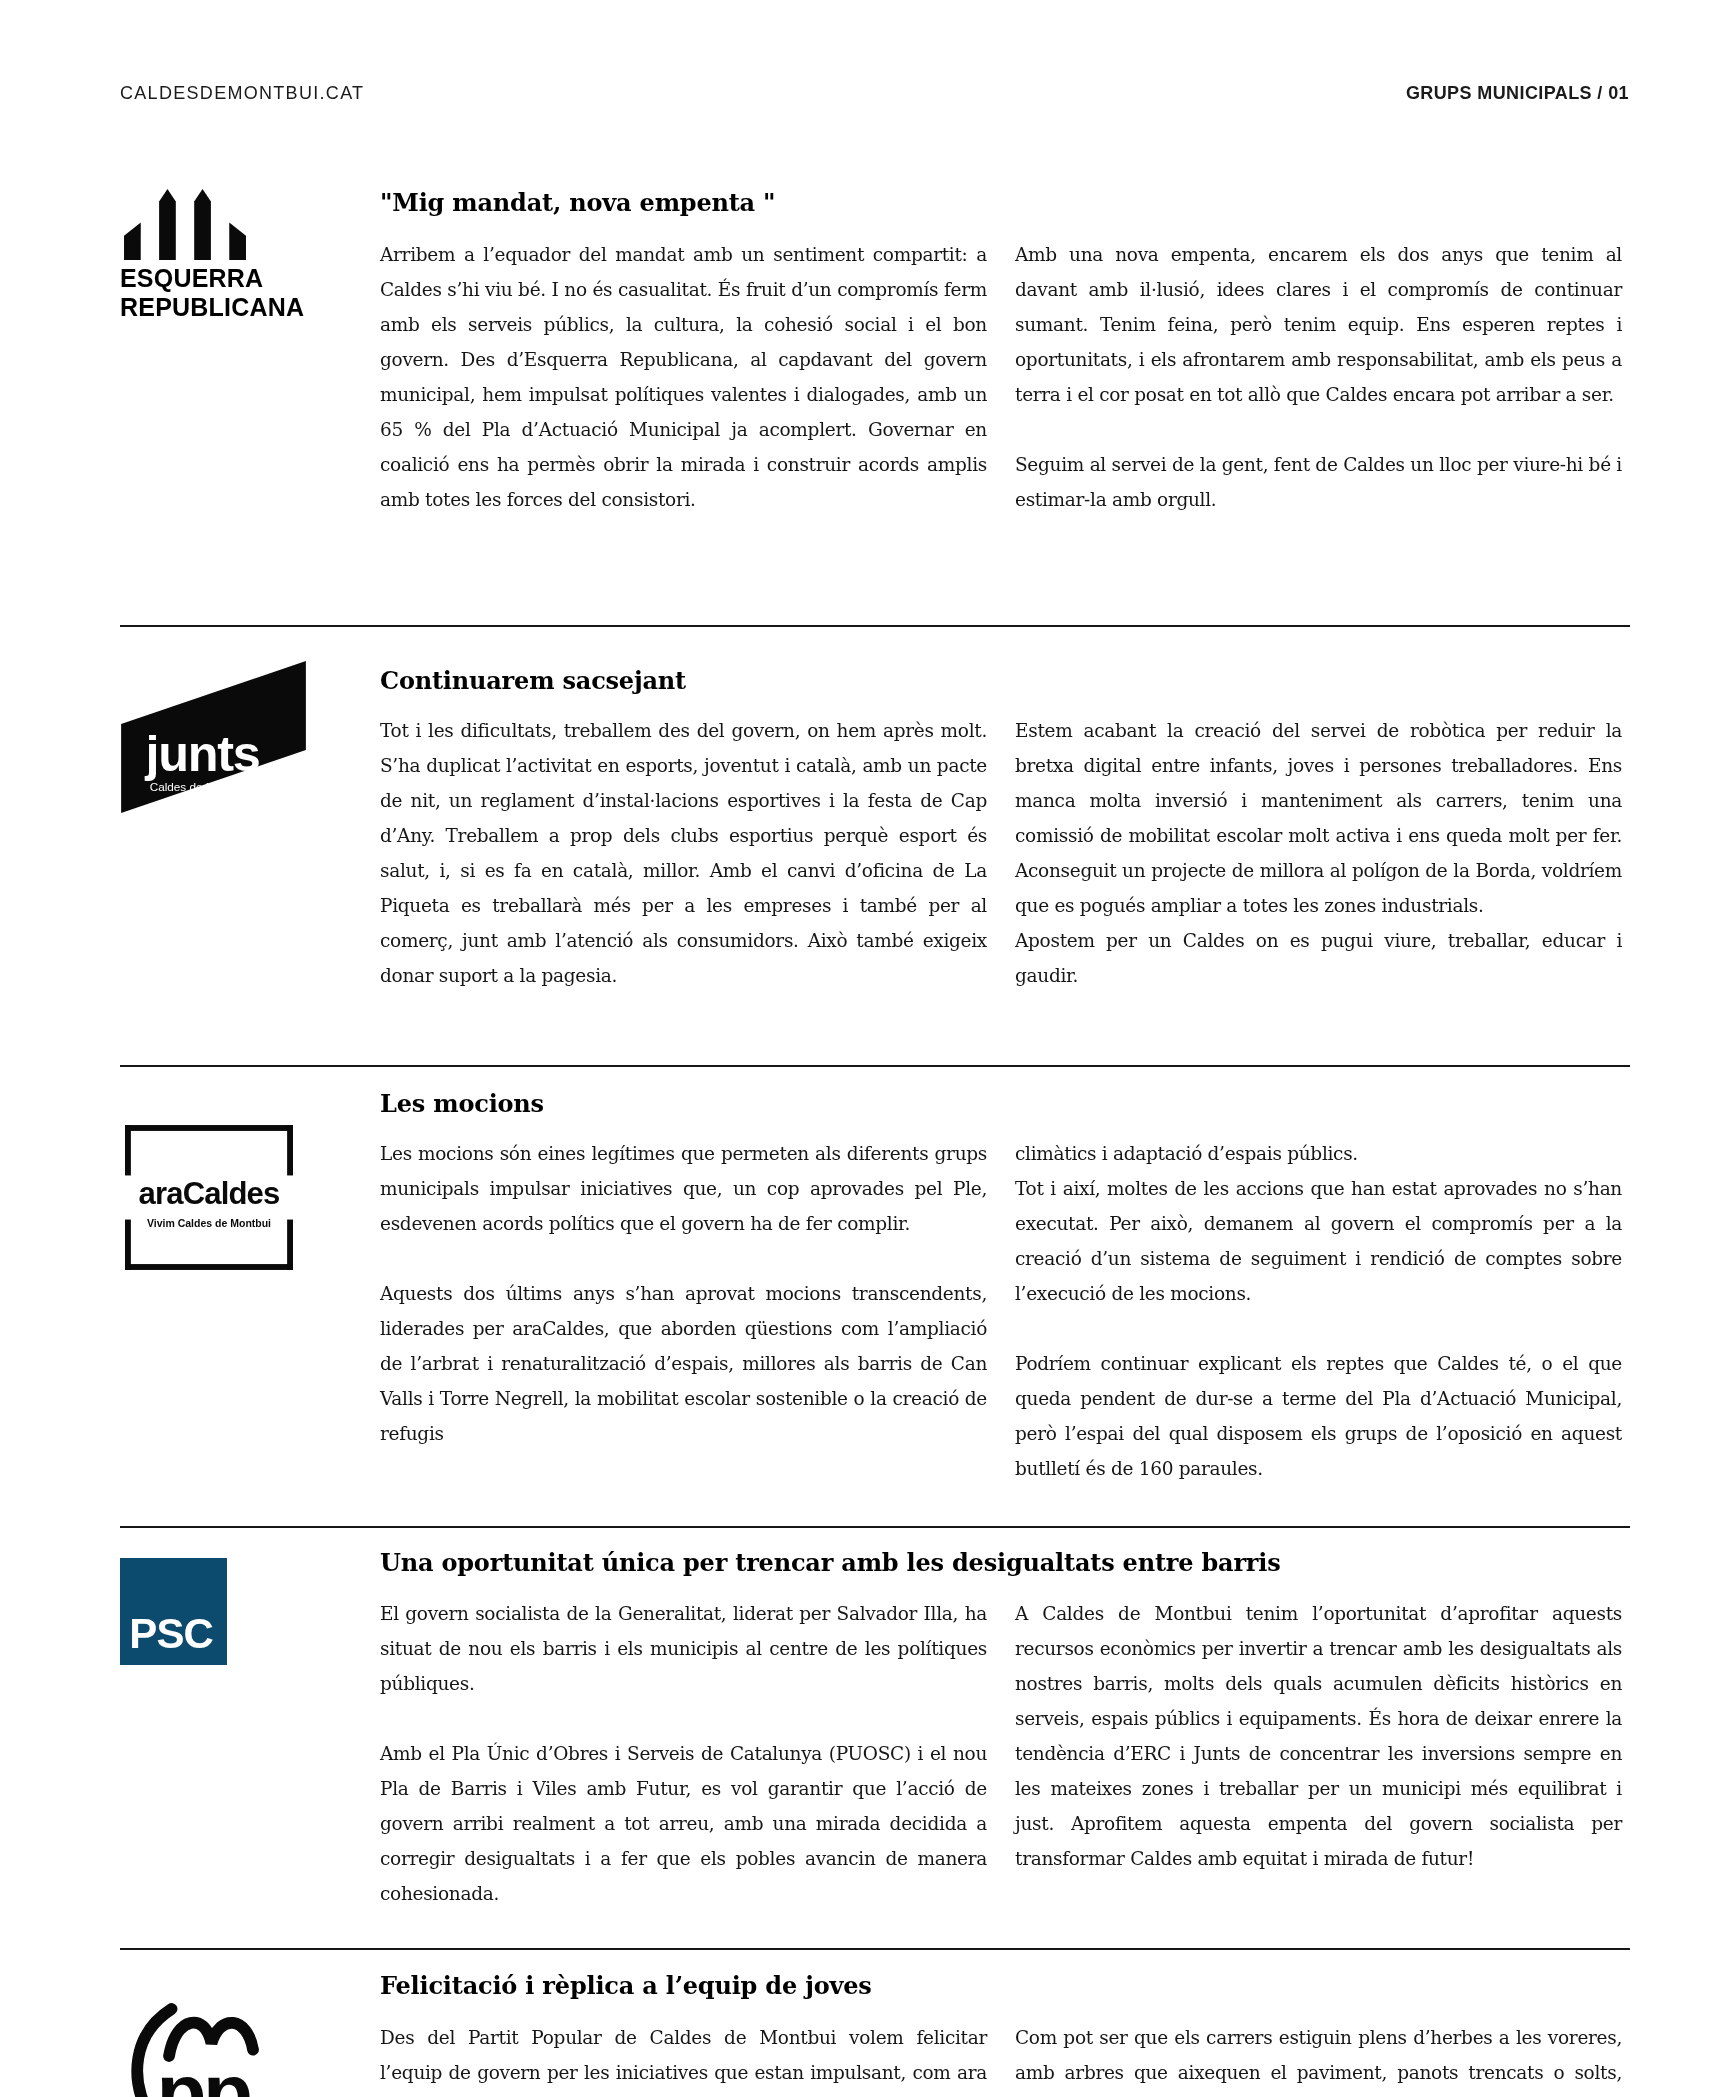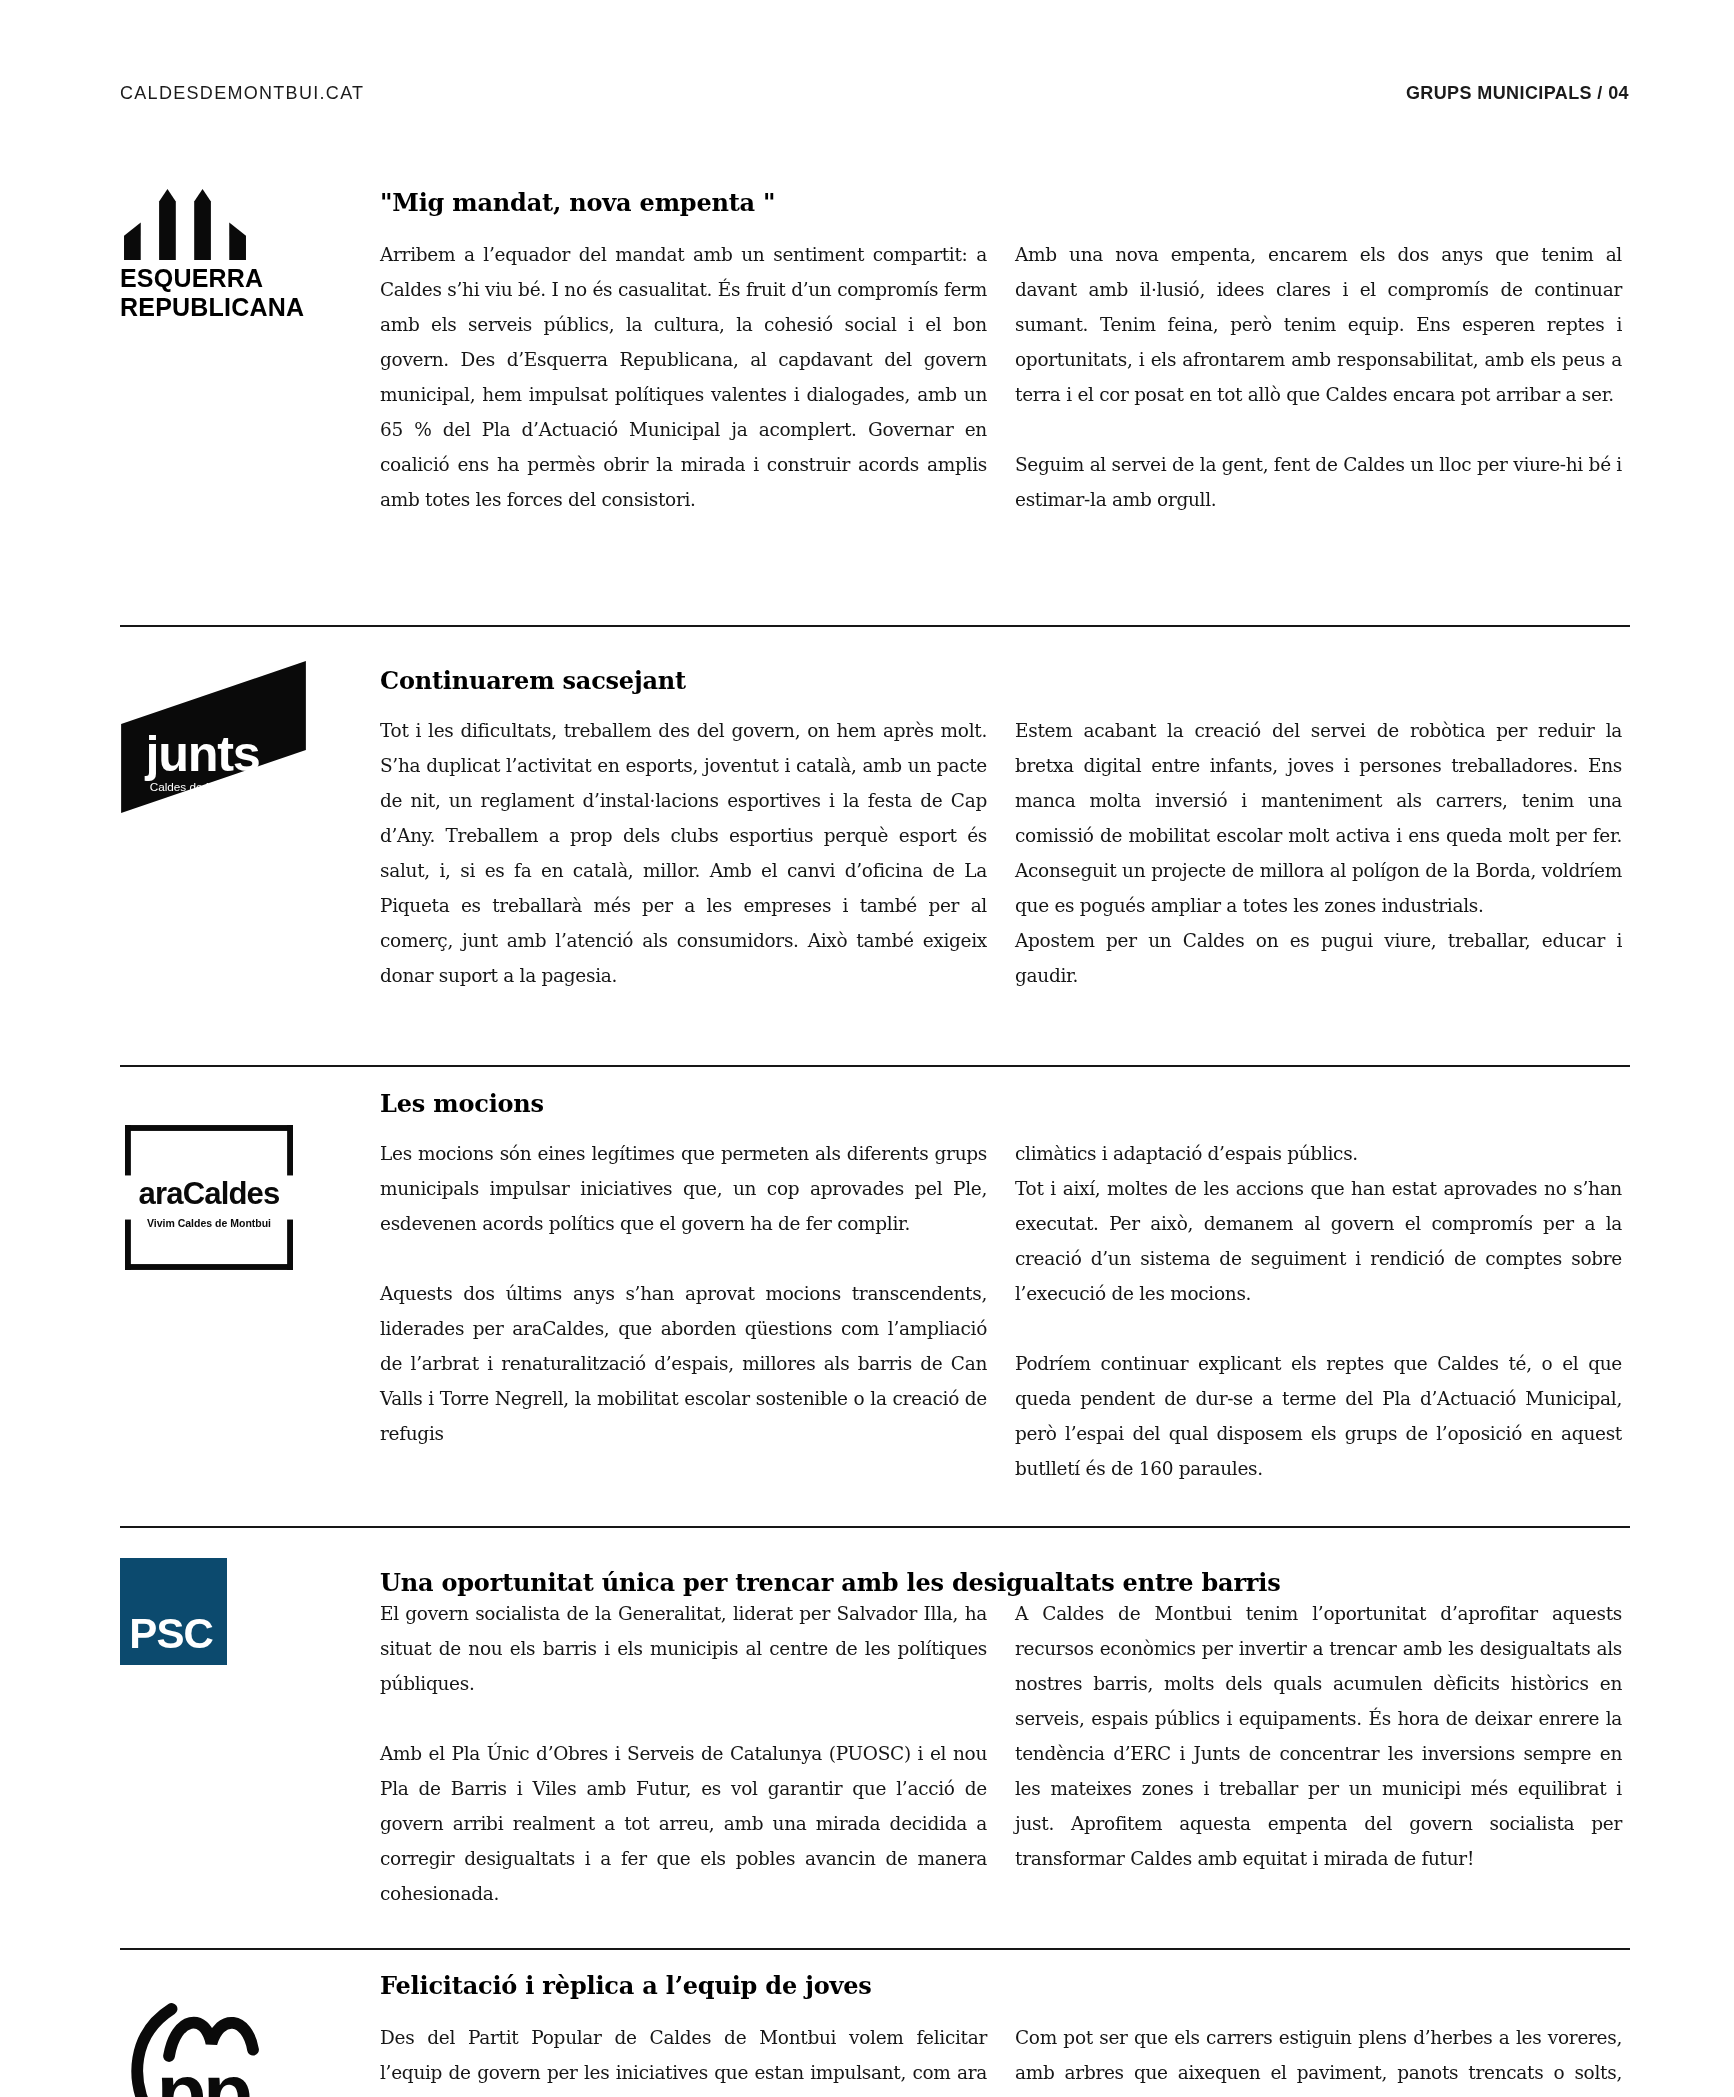--- a/index.html
+++ b/index.html
@@ -33,21 +33,21 @@
   
   .pp-logo{position:absolute;left:122px;top:1993px;}
   svg text{font-family:"Liberation Sans",sans-serif;}
 </style>
 </head>
 <body>
 
 <div class="page">
 
   <div class="hdr hdr-left">CALDESDEMONTBUI.CAT</div>
-  <div class="hdr hdr-right">GRUPS MUNICIPALS / 04</div>
+  <div class="hdr hdr-right">GRUPS MUNICIPALS / 01</div>
 
   <div>
     <svg class="erc-logo" width="122" height="71" viewBox="0 0 292 170" aria-hidden="true">
       <polygon points="0,112 40,80 40,170 0,170" fill="#0a0a0a"></polygon>
       <polygon points="84,30 104,0 124,30 124,170 84,170" fill="#0a0a0a"></polygon>
       <polygon points="168,30 188,0 208,30 208,170 168,170" fill="#0a0a0a"></polygon>
       <polygon points="252,80 292,112 292,170 252,170" fill="#0a0a0a"></polygon>
     </svg>
     <div class="erc-name">
       <div>ESQUERRA</div>
@@ -102,21 +102,21 @@
       <p>Tot i així, moltes de les accions que han estat aprovades no s’han executat. Per això, demanem al govern el compromís per a la creació d’un sistema de seguiment i rendició de comptes sobre l’execució de les mocions.</p>
       <p class="gap">Podríem continuar explicant els reptes que Caldes té, o el que queda pendent de dur-se a terme del Pla d’Actuació Municipal, però l’espai del qual disposem els grups de l’oposició en aquest butlletí és de 160 paraules.</p>
     </div>
   </div>
   <div class="rule" style="top:1526px;"></div>
 
   <div>
     <div class="psc-box">
       <span>PSC</span>
     </div>
-    <div class="title" style="top:1548px;margin-top:20px;">Una oportunitat única per trencar amb les desigualtats entre barris</div>
+    <div class="title" style="top:1548px;">Una oportunitat única per trencar amb les desigualtats entre barris</div>
     <div class="col c1" style="top:1596px;">
       <p>El govern socialista de la Generalitat, liderat per Salvador Illa, ha situat de nou els barris i els municipis al centre de les polítiques públiques.</p>
       <p class="gap">Amb el Pla Únic d’Obres i Serveis de Catalunya (PUOSC) i el nou Pla de Barris i Viles amb Futur, es vol garantir que l’acció de govern arribi realment a tot arreu, amb una mirada decidida a corregir desigualtats i a fer que els pobles avancin de manera cohesionada.</p>
     </div>
     <div class="col c2" style="top:1596px;">
       <p>A Caldes de Montbui tenim l’oportunitat d’aprofitar aquests recursos econòmics per invertir a trencar amb les desigualtats als nostres barris, molts dels quals acumulen dèficits històrics en serveis, espais públics i equipaments. És hora de deixar enrere la tendència d’ERC i Junts de concentrar les inversions sempre en les mateixes zones i treballar per un municipi més equilibrat i just. Aprofitem aquesta empenta del govern socialista per transformar Caldes amb equitat i mirada de futur!</p>
     </div>
   </div>
   <div class="rule" style="top:1948px;"></div>
 

